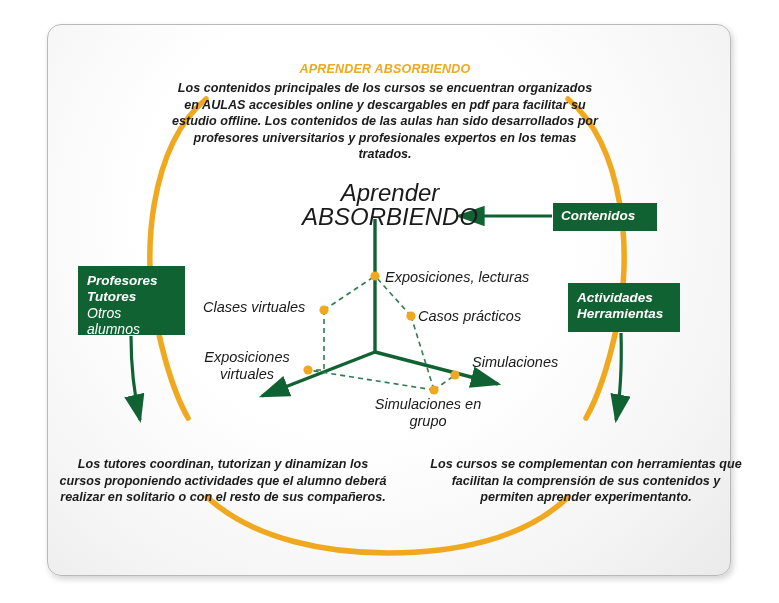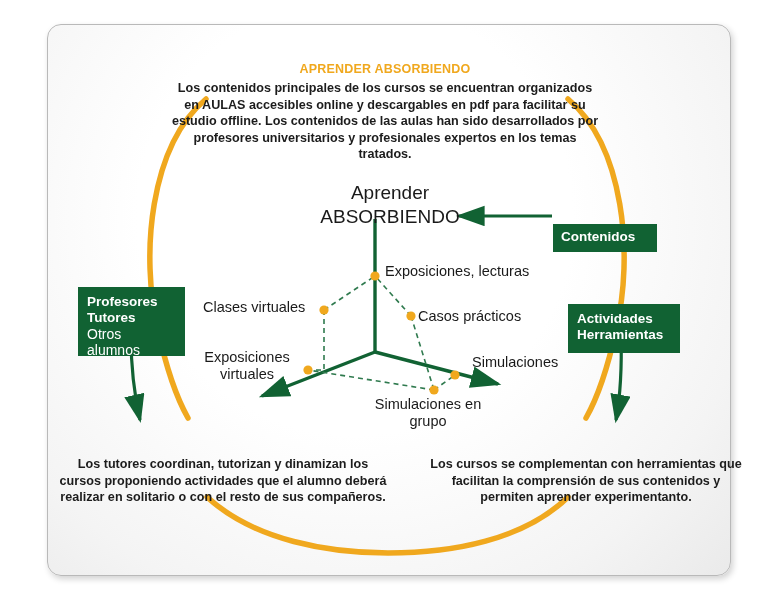--- a/index.html
+++ b/index.html
@@ -10,20 +10,21 @@
   body {
     width: 779px;
     height: 603px;
     font-family: "Liberation Sans", sans-serif;
     overflow: hidden;
   }
   #canvas {
     position: relative;
     width: 779px;
     height: 491px;
+    font-style: italic;
   }
   .panel {
     position: absolute;
     left: 47px;
     top: 24px;
     width: 684px;
     height: 552px;
     border: 1px solid #b9b9b9;
     border-radius: 14px;
     background: radial-gradient(circle at 45% 35%, #ffffff 0%, #ffffff 42%, #f4f4f4 78%, #eaeaea 100%);
@@ -67,21 +68,20 @@
   
   .gbox {
     position: absolute;
     background: #116233;
     color: #ffffff;
     font-size: 13.5px;
     font-weight: bold;
     line-height: 16px;
     padding: 7px 9px 8px 9px;
     box-sizing: border-box;
-    margin-top: 21px;
   }
   #box-contenidos {
     left: 553px; top: 203px; width: 104px; height: 28px;
     padding: 5px 8px;
     font-size: 13.5px;
   }
   #box-profesores {
     left: 78px; top: 266px; width: 107px; height: 69px;
     font-weight: bold;
   }
@@ -90,36 +90,36 @@
     left: 568px; top: 283px; width: 112px; height: 49px;
   }
 
   
   #center-title {
     position: absolute;
     left: 300px;
     top: 181px;
     width: 180px;
     text-align: center;
-    font-size: 19px;
+    font-size: 24px;
     line-height: 24px;
     color: #1a1a1a;
   }
   #center-title .l1 { display: block; }
   #center-title .l2 { display: block; }
 
   
   .alabel {
     position: absolute;
     font-size: 14.5px;
     line-height: 17px;
     color: #1a1a1a;
     white-space: nowrap;
   }
-  #lbl-exposiciones { left: 385px; top: 263px; }
+  #lbl-exposiciones { left: 385px; top: 269px; }
   #lbl-clases { left: 203px; top: 299px; }
   #lbl-casos { left: 418px; top: 308px; }
   #lbl-comunidades { left: 192px; top: 349px; text-align: center; white-space: normal; width: 110px; }
   #lbl-simulaciones { left: 472px; top: 354px; }
   #lbl-simgrupo { left: 372px; top: 396px; text-align: center; white-space: normal; width: 112px; }
 </style>
 </head>
 <body>
 
 <div id="canvas">

